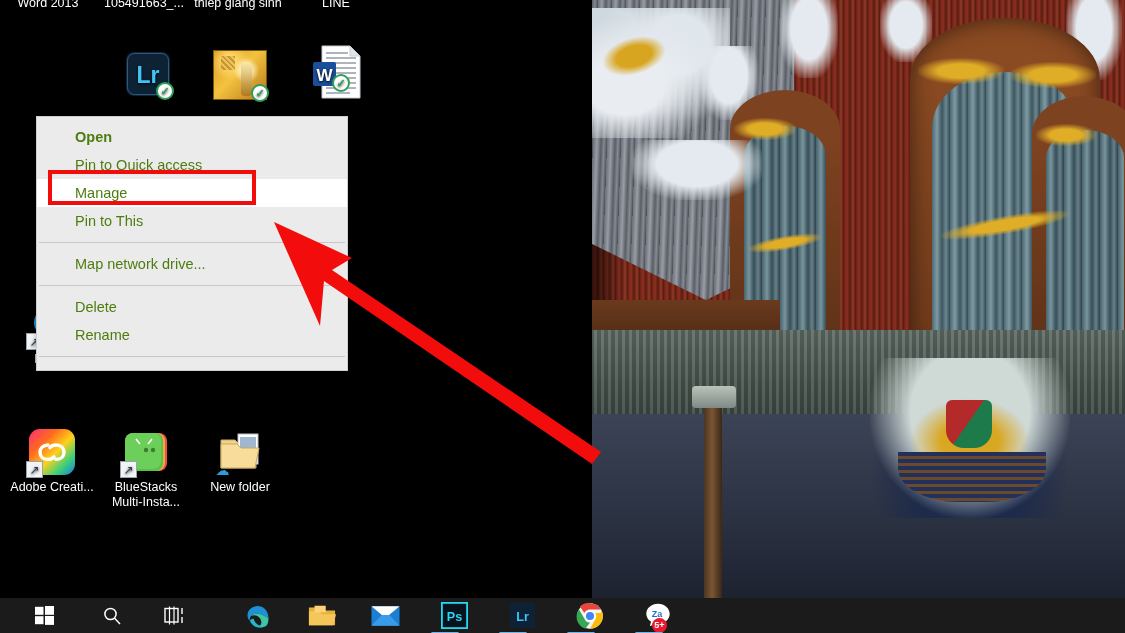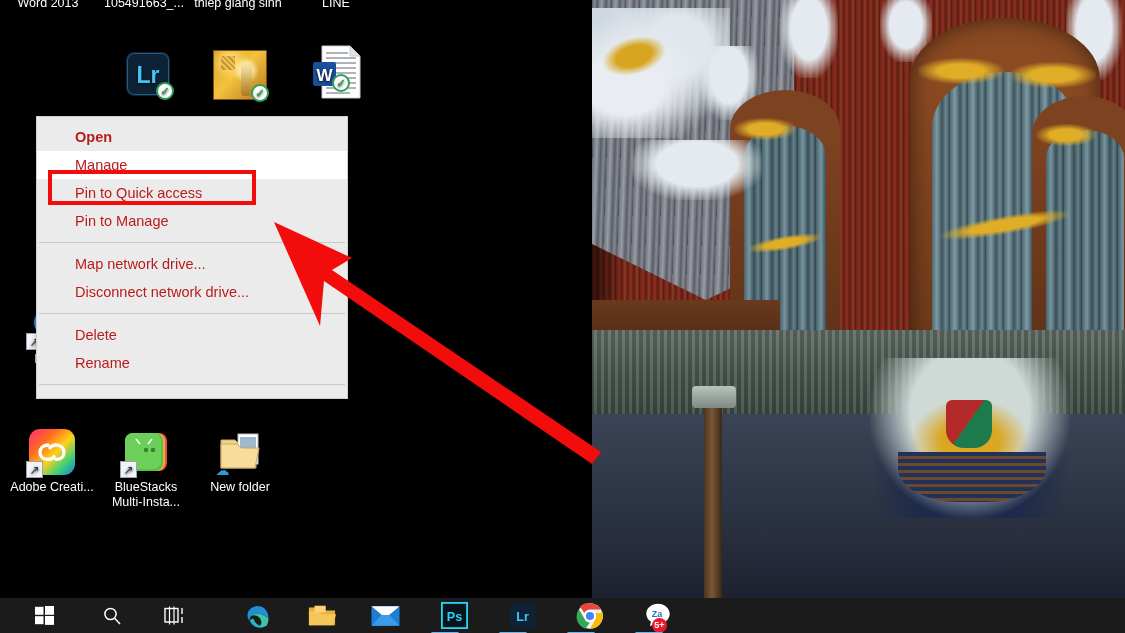--- a/index.html
+++ b/index.html
@@ -218,21 +218,21 @@
     border:1px solid #cfcfcf;
     box-shadow:2px 2px 7px rgba(0,0,0,.45);
     padding:6px 0;
     z-index:40;
   }
   .ctx-item {
     height:28px;
     line-height:28px;
     padding-left:38px;
     font-size:14.5px;
-    color:#b91c1c;
+    color:#4d7c0f;
   }
   .ctx-item.bold { font-weight:bold; }
   .ctx-item.hl { background:#ffffff; }
   .ctx-sep {
     height:1px;
     background:#c8c8c8;
     margin:7px 2px 7px 2px;
   }
   #manage-highlight {
     position:absolute;
@@ -453,26 +453,25 @@
         <rect x="24" y="24" width="16" height="9" fill="#d7b98e"></rect>
         <path d="M5 16 H21 L25 20 H43 L39 40 H5 Z" fill="#f7dc9b" stroke="#c9a85e" stroke-width="1"></path>
       </svg>
       <span class="shortcut-arrow" style="background:none;border:none;color:#2d9cdb;font-size:14px;">☁</span>
     </div>
     <span class="lbl">New folder</span>
   </div>
 
   <div id="ctx-menu">
     <div class="ctx-item bold">Open</div>
+    <div class="ctx-item">Pin to Quick access</div>
     <div class="ctx-item hl">Manage</div>
-    <div class="ctx-item">Pin to Quick access</div>
-    <div class="ctx-item">Pin to Manage</div>
+    <div class="ctx-item">Pin to This</div>
     <div class="ctx-sep"></div>
     <div class="ctx-item">Map network drive...</div>
-    <div class="ctx-item">Disconnect network drive...</div>
     <div class="ctx-sep"></div>
     <div class="ctx-item">Delete</div>
     <div class="ctx-item">Rename</div>
     <div class="ctx-sep"></div>
   </div>
 
   <div id="manage-highlight"></div>
 
   <svg id="red-arrow" viewBox="0 0 1125 633">
     <polygon fill="#f20c0c" points="274,222 352,258 332,270 601,452 592,464 324,281 320,326"></polygon>

